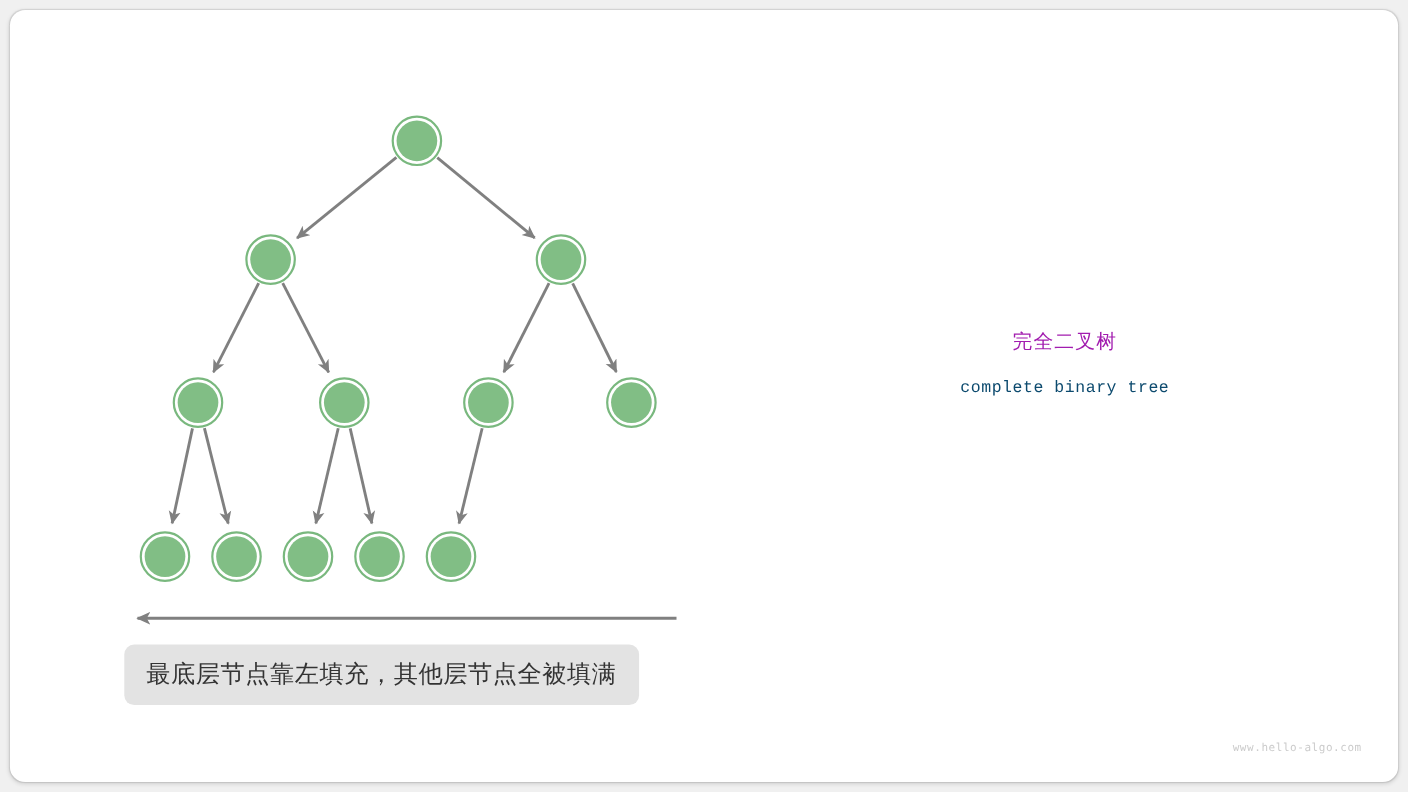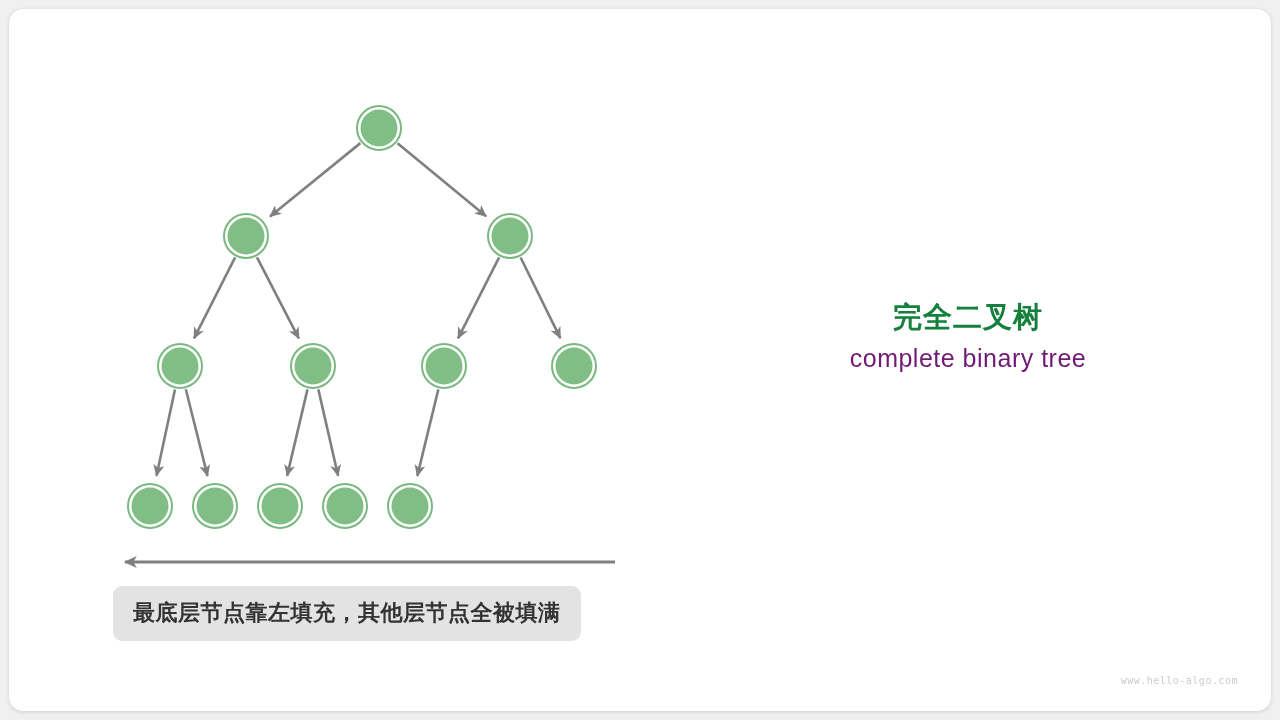--- a/index.html
+++ b/index.html
@@ -33,42 +33,42 @@
     height: 720px;
   }
   .label-block {
     position: absolute;
     text-align: center;
     width: 420px;
     left: 758px;
   }
   #title-cn {
     top: 298px;
-    color: #15803d;
-    font-size: 29px;
-    font-weight: bold;
+    color: #a21caf;
+    font-size: 18px;
+    font-weight: normal;
     letter-spacing: 1px;
   }
   #title-en {
     top: 344px;
-    color: #701a75;
-    font-size: 25px;
-    font-family: Liberation Sans, sans-serif;
+    color: #0c4a6e;
+    font-size: 15px;
+    font-family: Liberation Mono, monospace;
     letter-spacing: 0.5px;
   }
   #caption-pill {
     position: absolute;
     left: 113px;
     top: 586px;
     padding: 12px 20px 13px 20px;
     background: #e3e3e3;
     border-radius: 9px;
     color: #333333;
     font-size: 22px;
-    font-weight: bold;
+    font-weight: normal;
     letter-spacing: 0.5px;
     white-space: nowrap;
   }
   #watermark {
     position: absolute;
     right: 42px;
     top: 675px;
     color: #cccccc;
     font-size: 10px;
     font-family: "DejaVu Sans Mono", "Liberation Mono", monospace;

